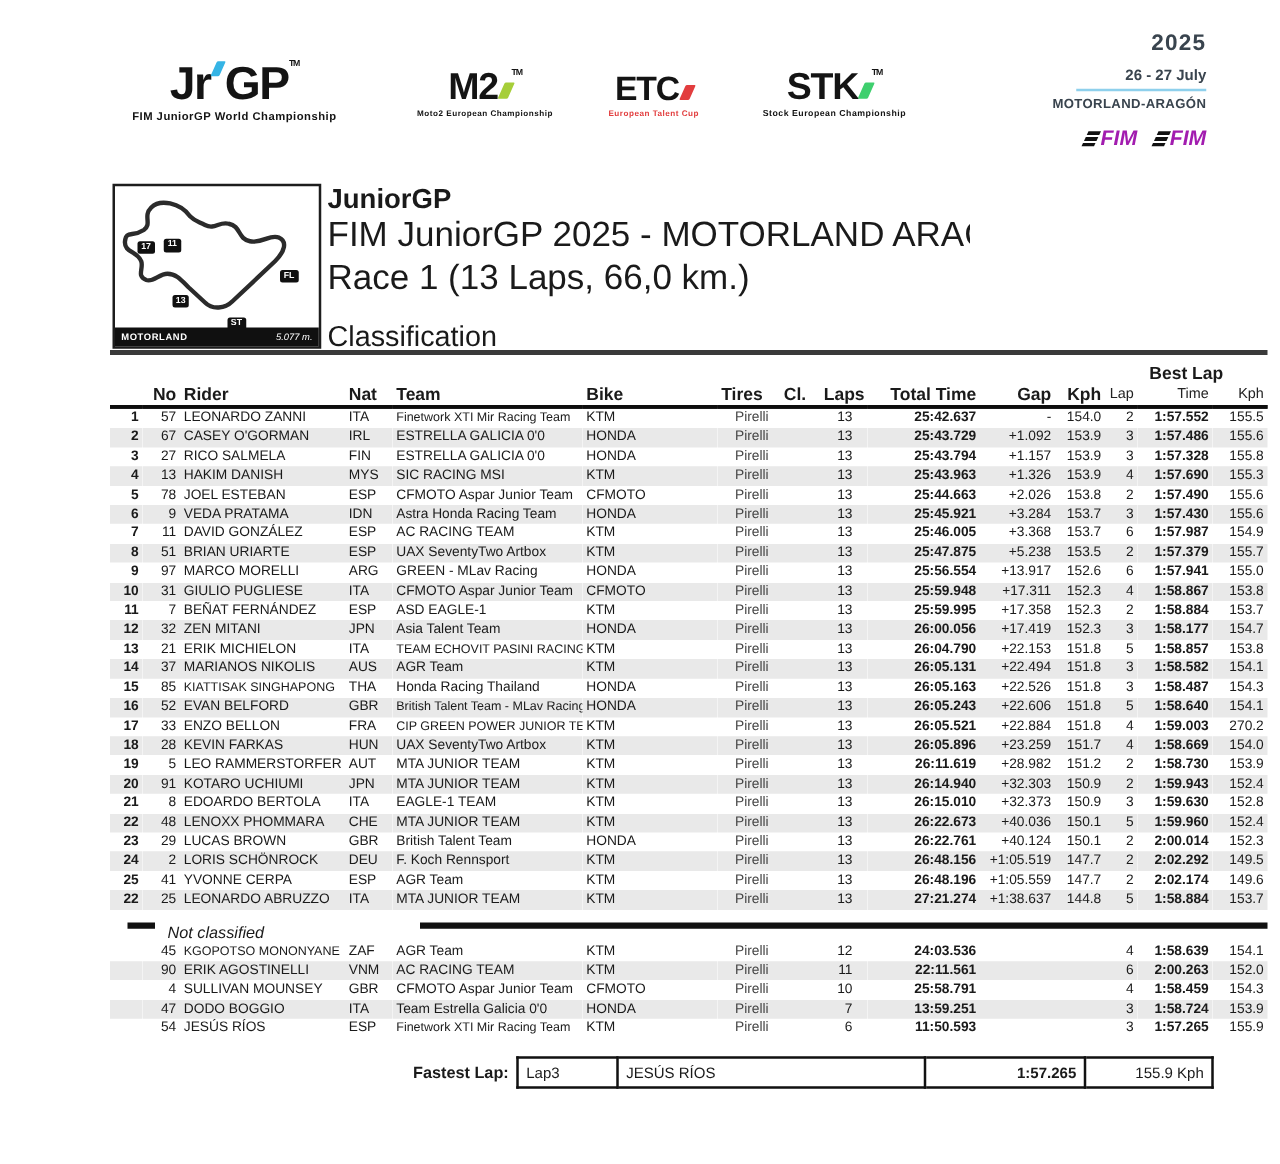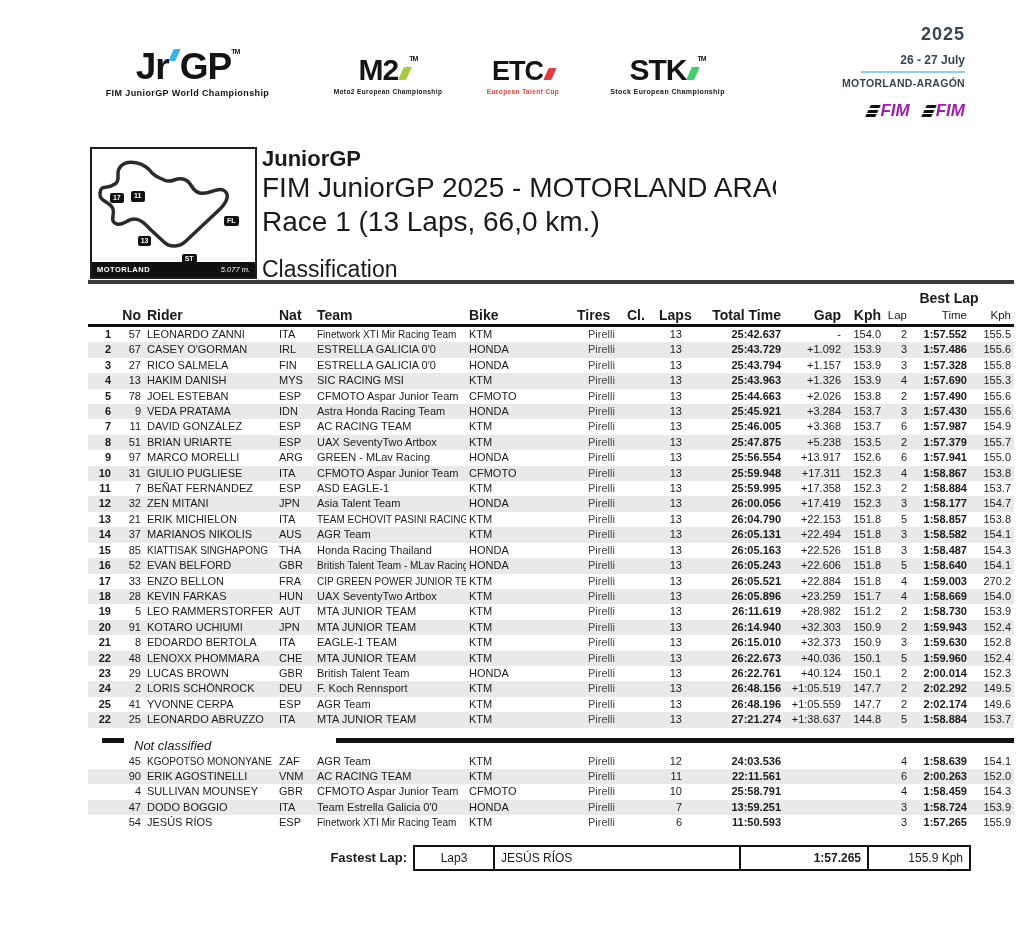--- a/index.html
+++ b/index.html
@@ -83,21 +83,21 @@
   .nc-head{display:flex;align-items:flex-start;margin:10px 0 2px 0;height:14px;}
   .nc-dash{width:22px;height:5px;background:#111;margin-left:14px;}
   .nc-text{font-size:13px;font-style:italic;margin:0 10px 0 10px;white-space:nowrap;width:96px;}
   .nc-bar{flex:1;height:5px;background:#111;margin-left:96px;}
 
   
   table.foot{border-collapse:collapse;margin:14px 0 0 205px;}
   .foot td{padding:0 6px;font-size:12px;white-space:nowrap;}
   .foot .flabel{width:108px;text-align:right;font-weight:bold;font-size:13px;}
   .foot .fbox{border:2px solid #111;}
-  .foot .c1{width:66px;text-align:center;border-radius:10px;}
+  .foot .c1{width:66px;text-align:left;border-radius:10px;}
   .foot .c2{width:232px;text-align:left;}
   .foot .c3{width:114px;text-align:right;font-weight:bold;}
   .foot .c4{width:88px;text-align:right;}
   .foot tr.pole td{height:19px;}
   .foot tr.fast td{height:22px;}
 </style>
 </head>
 <body>
 
 <div class="page">

